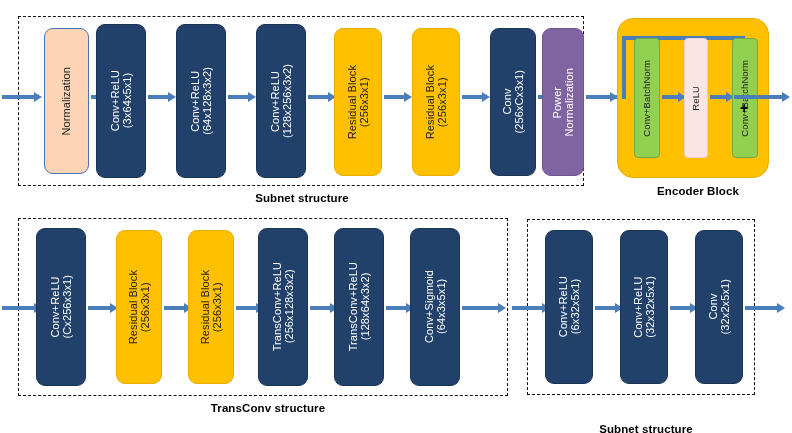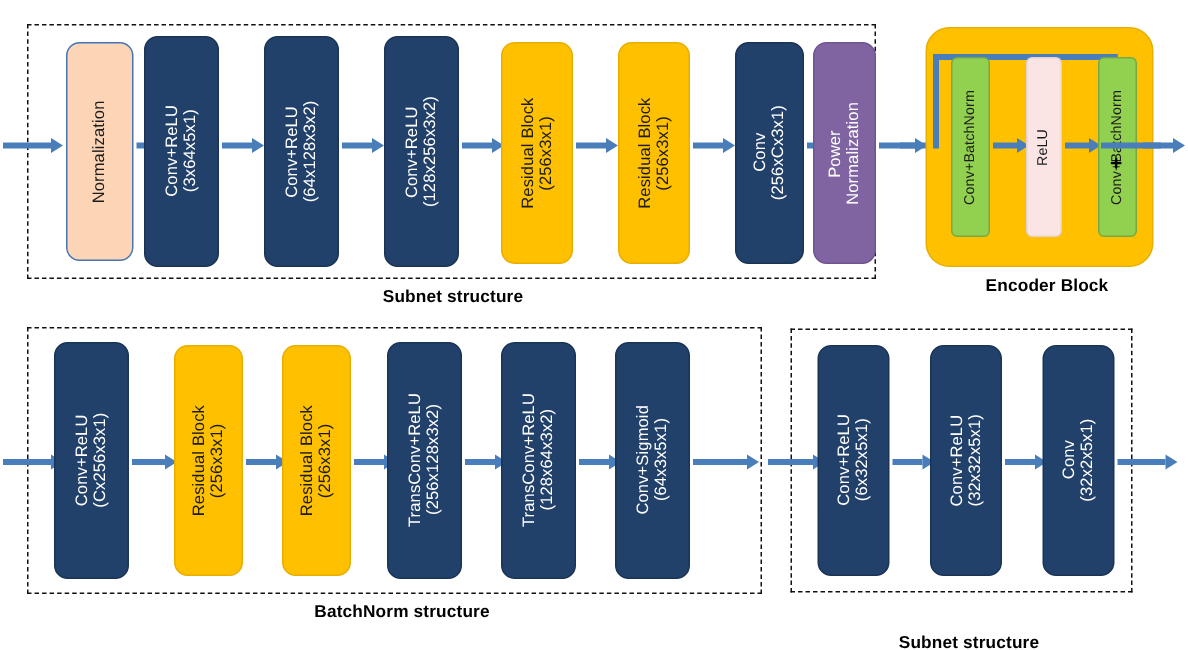--- a/index.html
+++ b/index.html
@@ -267,21 +267,21 @@
   <div class="skipline" style="left:734px; top:95px; width:40px; height:3.5px;"></div>
   <div class="plus-sign" style="left:740px; top:101px;">+</div>
   <div class="arrow" style="left:762px; top:97px; width:28px;">
     <div class="shaft" style="width:20px;"></div>
       <div class="head" style="left:20px;"></div>
   </div>
 
   <div class="group-label" style="left:633px; top:185px; width:130px;">Encoder Block</div>
 
   <div class="group-frame" style="left:18px; top:218px; width:490px; height:178px;"></div>
-  <div class="group-label" style="left:183px; top:402px; width:170px;">BatchNorm structure</div>
+  <div class="group-label" style="left:183px; top:402px; width:170px;">TransConv structure</div>
 
   <div class="arrow" style="left:2px; top:308px; width:40px;">
     <div class="shaft" style="width:32px;"></div>
       <div class="head" style="left:32px;"></div>
   </div>
 
   <div class="block navy" style="left:36px; top:228px; width:50px; height:158px;">
     <span class="vtext">Conv+ReLU
 (Cx256x3x1)</span>
   </div>

